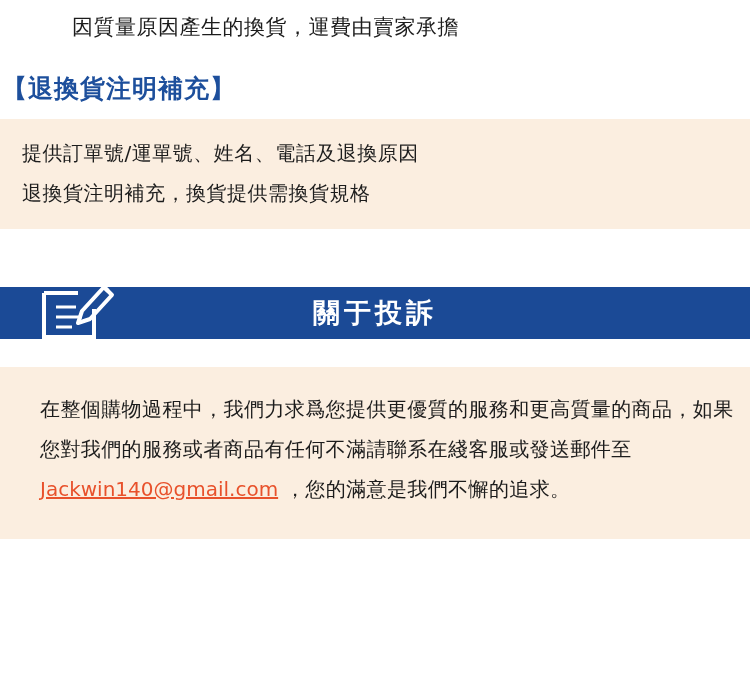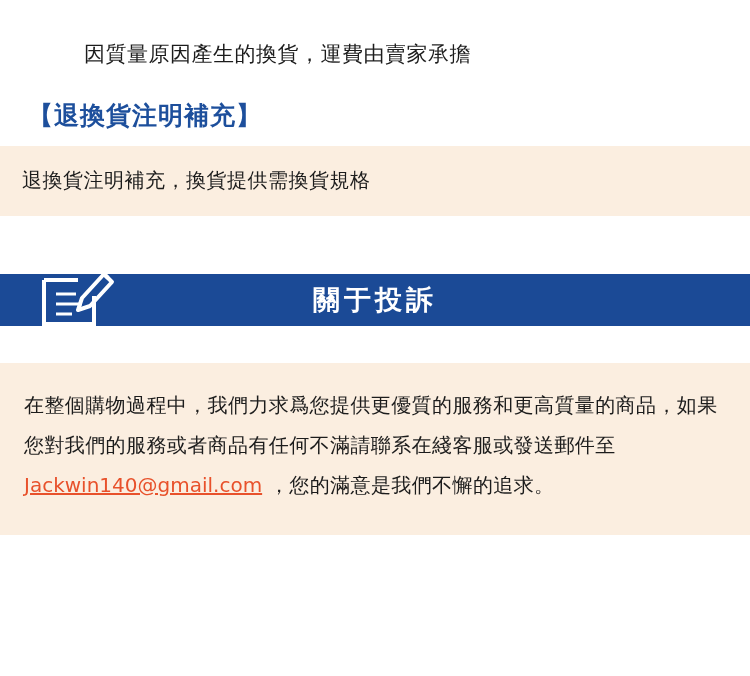--- a/index.html
+++ b/index.html
@@ -15,37 +15,36 @@
     overflow: hidden;
   }
   .page {
     position: relative;
     width: 750px;
     height: 676px;
   }
 
   
   .top-lines {
-    padding-top: 31px;
-    margin-left: 12px;
+    padding-top: 4px;
   }
   .top-line {
     font-size: 21px;
     line-height: 46px;
     color: #1c1c1c;
     padding-left: 72px;
     letter-spacing: 0.5px;
   }
 
   
   .blue-heading {
     font-size: 25px;
     font-weight: bold;
     color: #1d4f9c;
-    padding-left: 28px;
+    padding-left: 2px;
     margin-top: 22px;
     letter-spacing: 1px;
   }
 
   
   .cream-block {
     background: #fbeee0;
     margin-top: 14px;
     padding: 14px 0 16px 0;
   }
@@ -88,22 +87,22 @@
     position: absolute;
     left: 38px;
     top: 0px;
     width: 78px;
     height: 66px;
   }
 
   
   .bottom-block {
     background: #fbeee0;
-    margin-top: 33px;
-    padding: 22px 0 30px 0;
+    margin-top: 24px;
+    padding: 22px 0 30px 16px;
   }
   .bottom-para {
     font-size: 20px;
     line-height: 40px;
     color: #1c1c1c;
     padding: 0 14px 0 24px;
     letter-spacing: 0.4px;
   }
   .email {
     color: #e8512b;
@@ -116,20 +115,21 @@
 
 <div class="page">
 
   <div class="top-lines">
     <div class="top-line">因質量原因產生的換貨，運費由賣家承擔</div>
   </div>
 
   <div class="blue-heading">【退換貨注明補充】</div>
 
   <div class="cream-block">
+    <div class="cream-line">提供訂單號/運單號、姓名、電話及退換原因</div>
     <div class="cream-line">退換貨注明補充，換貨提供需換貨規格</div>
   </div>
 
   <div class="banner-wrap">
     <div class="banner-bar"></div>
     <div class="banner-title">關于投訴</div>
     <div class="banner-icon">
       <svg width="78" height="66" viewBox="0 0 78 66" xmlns="http://www.w3.org/2000/svg">
         <path d="M6 18 L6 62 L56 62 L56 34" fill="none" stroke="#ffffff" stroke-width="4"></path>
         <path d="M6 18 L40 18" fill="none" stroke="#ffffff" stroke-width="4"></path>

